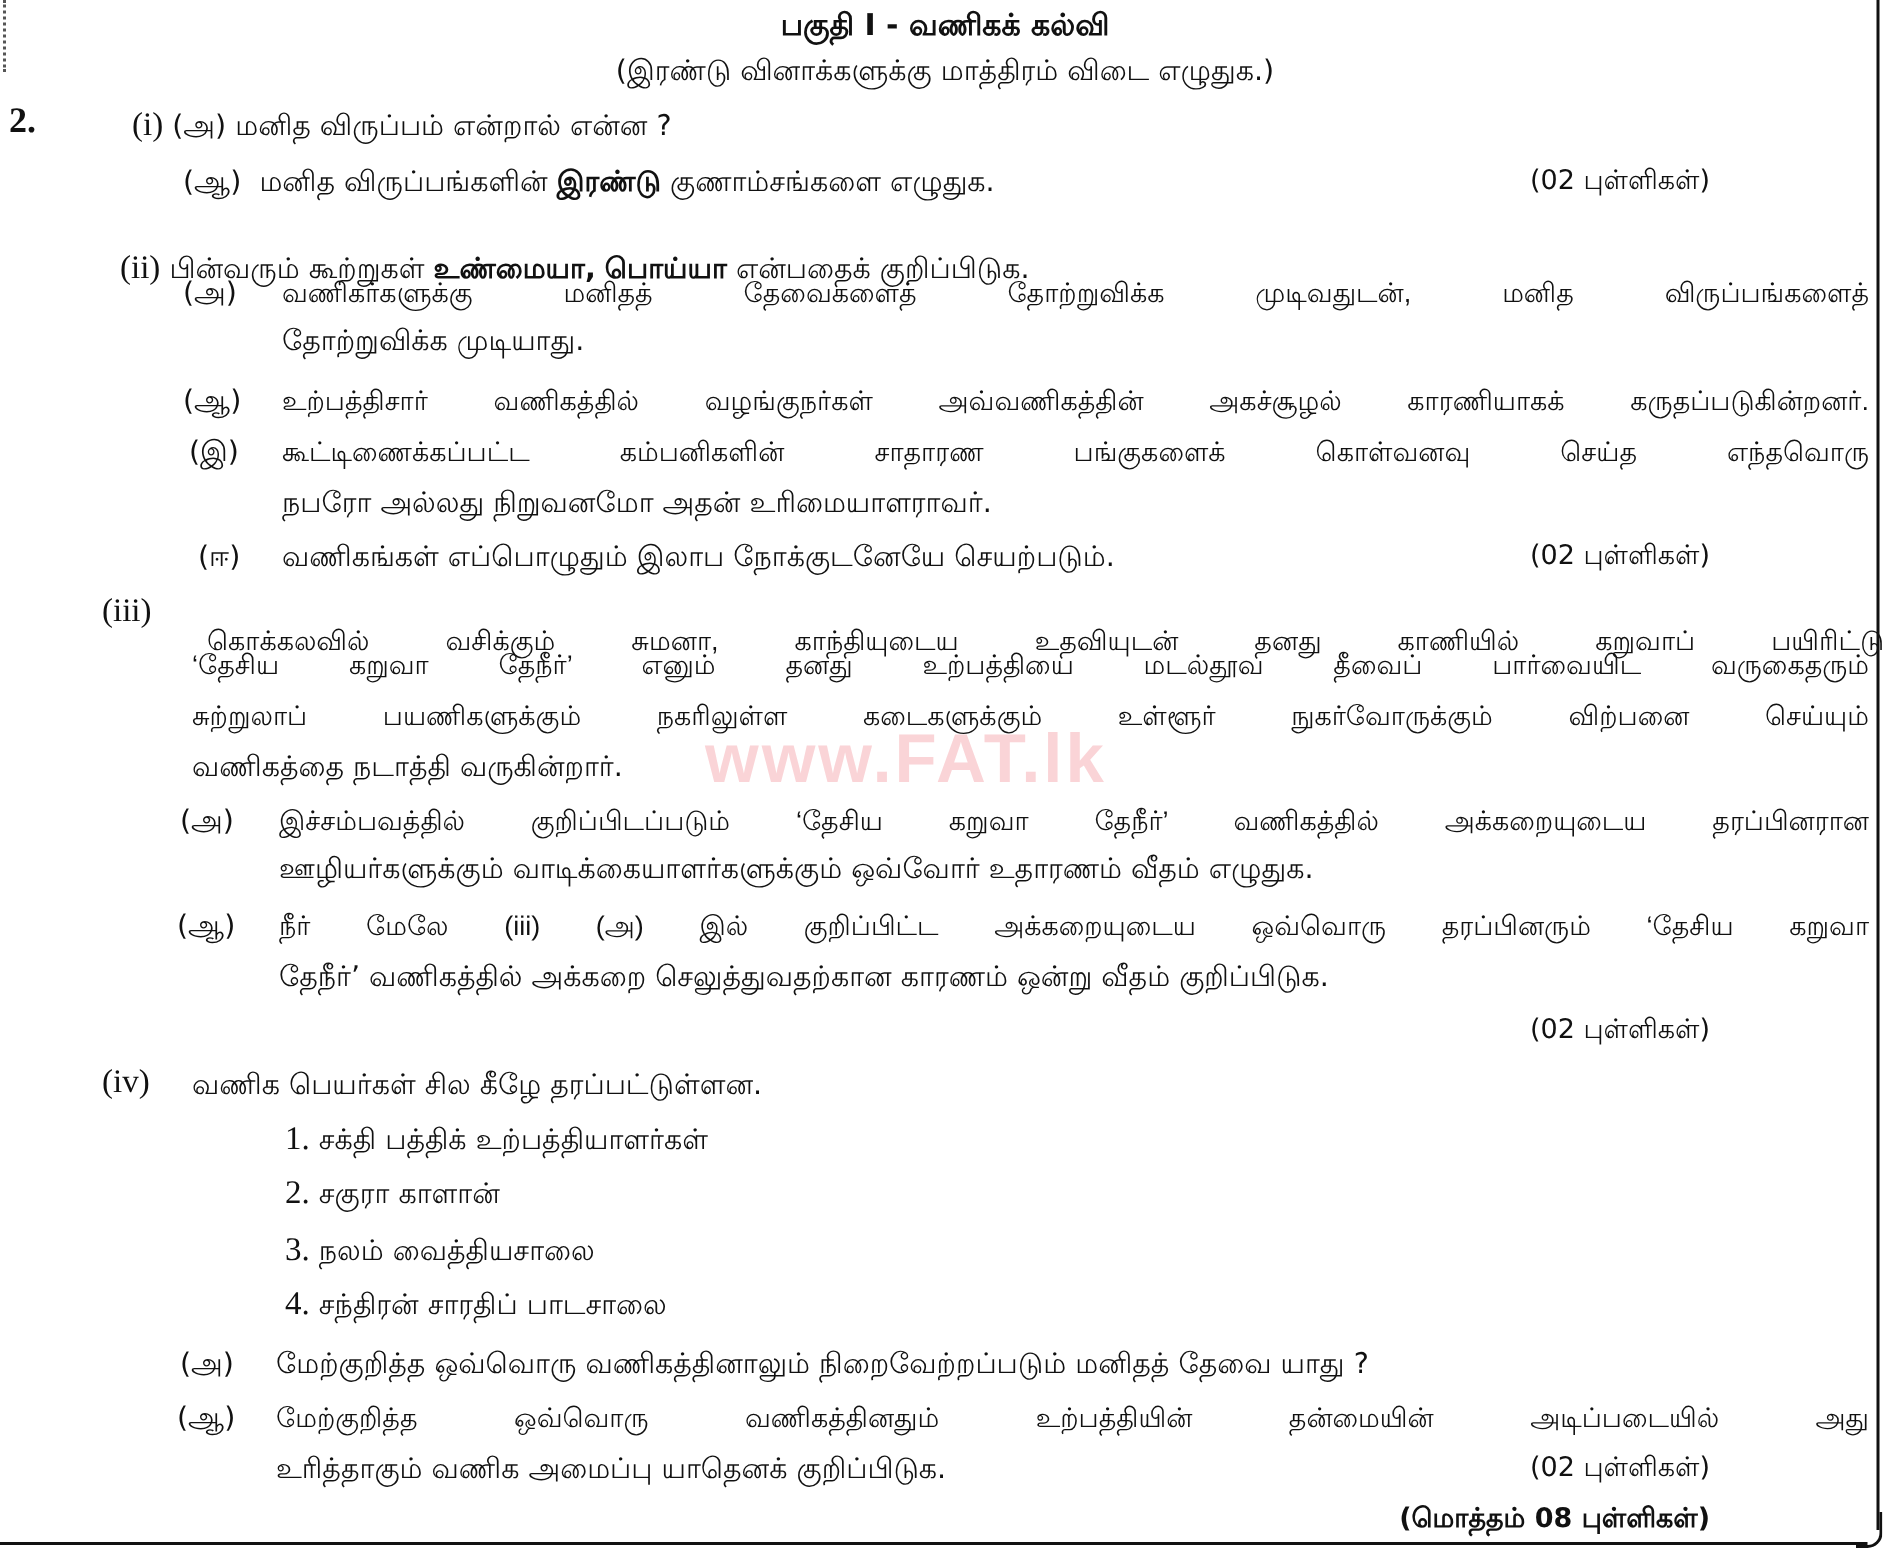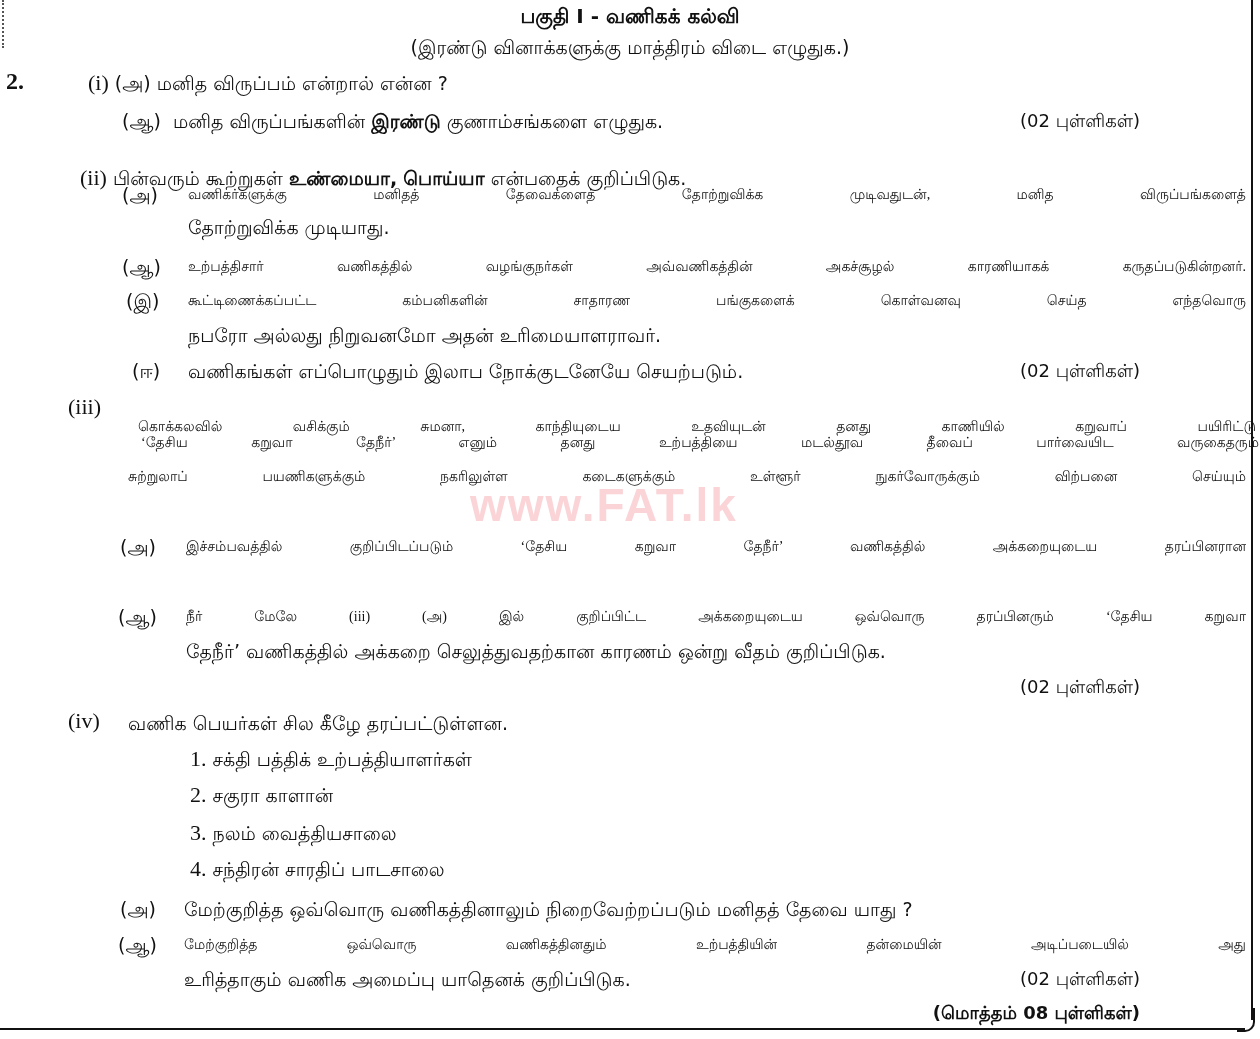--- a/index.html
+++ b/index.html
@@ -45,22 +45,22 @@
   .roman { font-family: "Liberation Serif", serif; font-size: 22px; }
   .qnum { font-family: "Liberation Serif", serif; font-weight: bold; font-size: 24px; }
   .bold { font-weight: bold; }
   .marks {
     position: absolute; white-space: nowrap;
     font-family: "DejaVu Sans", "Liberation Sans", sans-serif;
     font-size: 18px; line-height: 26px; text-align: right;
   }
   .justify {
     position: absolute; text-align: justify; text-align-last: justify;
-    font-family: Liberation Serif, serif;
-    font-size: 14px; line-height: 26px; white-space: normal;
+    font-family: Liberation Sans, sans-serif;
+    font-size: 18px; line-height: 26px; white-space: normal;
   }
   .watermark {
     position: absolute; left: 470px; top: 478px;
     font-family: "Liberation Sans", sans-serif; font-weight: bold;
     font-size: 46px; letter-spacing: 2px;
     color: rgba(240, 120, 130, 0.32);
     pointer-events: none;
   }
   .list-num { font-family: "Liberation Serif", serif; font-size: 22px; }
 </style>
@@ -110,25 +110,27 @@
   <div class="line" style="left:126px; top:288px;">(இ)</div>
   <div class="justify" style="left:188px; top:288px; width:1058px;">கூட்டிணைக்கப்பட்ட கம்பனிகளின் சாதாரண பங்குகளைக் கொள்வனவு செய்த எந்தவொரு</div>
   <div class="line" style="left:188px; top:322px;">நபரோ அல்லது நிறுவனமோ அதன் உரிமையாளராவர்.</div>
 
   <div class="line" style="left:132px; top:358px;">(ஈ)</div>
   <div class="line" style="left:188px; top:358px;">வணிகங்கள் எப்பொழுதும் இலாப நோக்குடனேயே செயற்படும்.</div>
   <div class="marks" style="right:20px; top:358px;">(02 புள்ளிகள்)</div>
 
   <div class="line roman" style="left:68px; top:394px;">(iii)</div>
   <div class="justify" style="left:138px; top:394px; width:1118px;margin-top:20px;">கொக்கலவில் வசிக்கும் சுமனா, காந்தியுடைய உதவியுடன் தனது காணியில் கறுவாப் பயிரிட்டு</div>
-  <div class="justify" style="left:141px; top:430px; width:1118px;">‘தேசிய கறுவா தேநீர்’ எனும் தனது உற்பத்தியை மடல்தூவ தீவைப் பார்வையிட வருகைதரும்</div>
+  <div class="justify" style="left:128px; top:430px; width:1118px;">‘தேசிய கறுவா தேநீர்’ எனும் தனது உற்பத்தியை மடல்தூவ தீவைப் பார்வையிட வருகைதரும்</div>
   <div class="justify" style="left:128px; top:464px; width:1118px;">சுற்றுலாப் பயணிகளுக்கும் நகரிலுள்ள கடைகளுக்கும் உள்ளூர் நுகர்வோருக்கும் விற்பனை செய்யும்</div>
+  <div class="line" style="left:128px; top:498px;">வணிகத்தை நடாத்தி வருகின்றார்.</div>
 
   <div class="line" style="left:120px; top:534px;">(அ)</div>
   <div class="justify" style="left:186px; top:534px; width:1060px;">இச்சம்பவத்தில் குறிப்பிடப்படும் ‘தேசிய கறுவா தேநீர்’ வணிகத்தில் அக்கறையுடைய தரப்பினரான</div>
+  <div class="line" style="left:186px; top:566px;">ஊழியர்களுக்கும் வாடிக்கையாளர்களுக்கும் ஒவ்வோர் உதாரணம் வீதம் எழுதுக.</div>
 
   <div class="line" style="left:118px; top:604px;">(ஆ)</div>
   <div class="justify" style="left:186px; top:604px; width:1060px;">நீர் மேலே (iii) (அ) இல் குறிப்பிட்ட அக்கறையுடைய ஒவ்வொரு தரப்பினரும் ‘தேசிய கறுவா</div>
   <div class="line" style="left:186px; top:638px;">தேநீர்’ வணிகத்தில் அக்கறை செலுத்துவதற்கான காரணம் ஒன்று வீதம் குறிப்பிடுக.</div>
   <div class="marks" style="right:20px; top:674px;">(02 புள்ளிகள்)</div>
 
   <div class="watermark">www.FAT.lk</div>
 
   <div class="line roman" style="left:68px; top:708px;">(iv)</div>
   <div class="line" style="left:128px; top:710px;">வணிக பெயர்கள் சில கீழே தரப்பட்டுள்ளன.</div>

